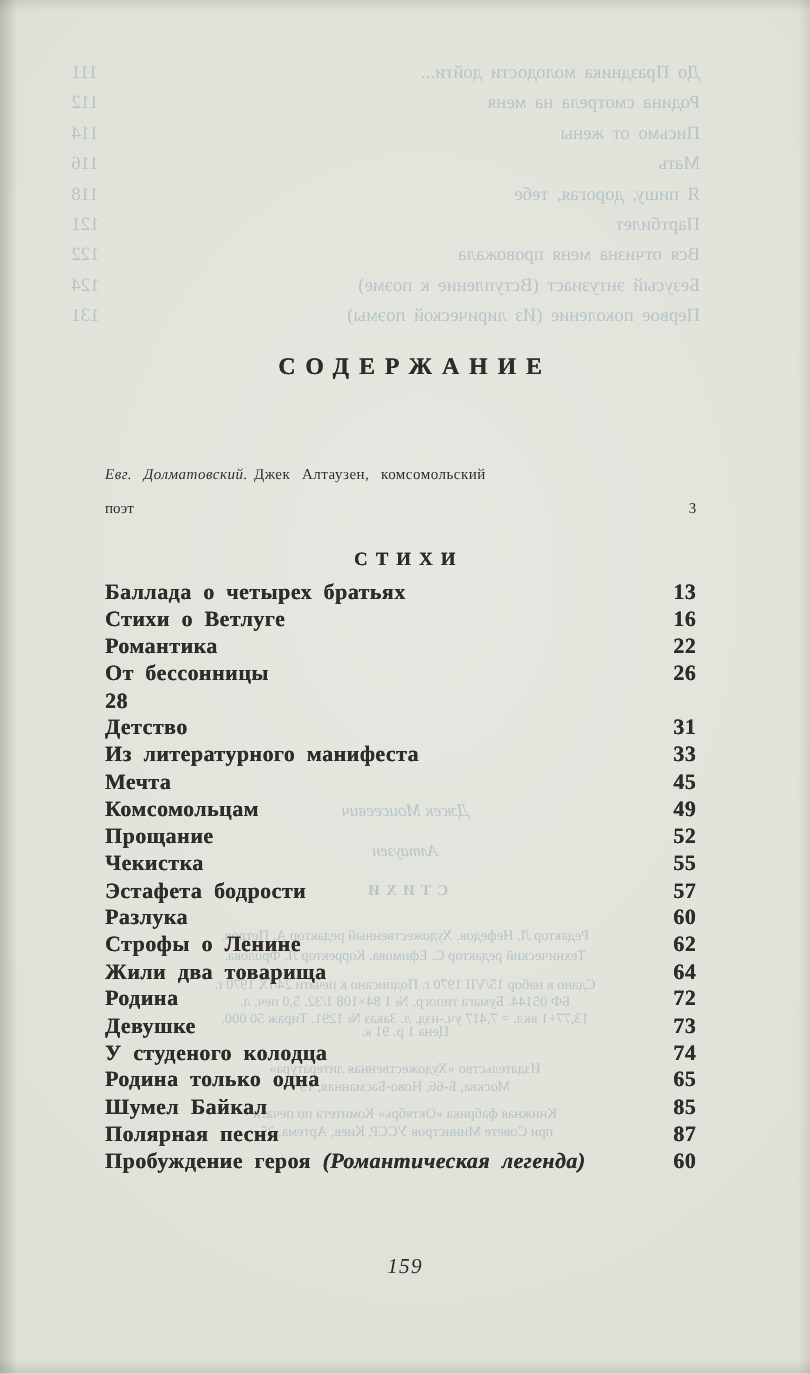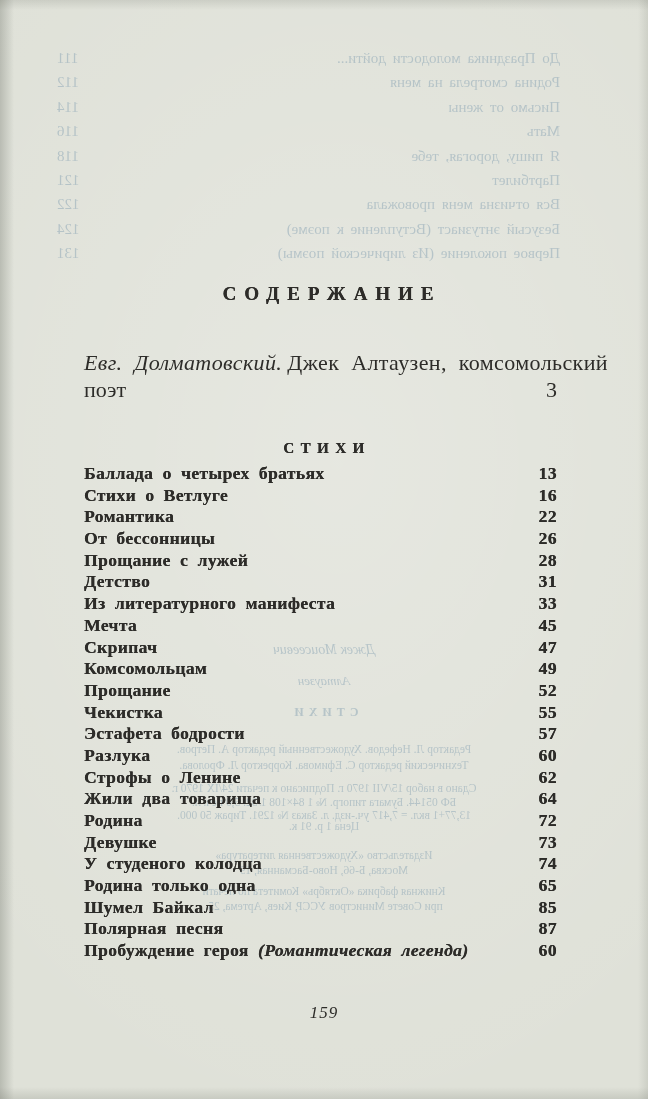--- a/index.html
+++ b/index.html
@@ -39,21 +39,21 @@
   .g3{top:820px;}
   .g4{top:848px;} .g4 .cl{line-height:14.5px;}
   .g5{top:884px;} .g5 .cl{line-height:14.5px;}
   
   .contents-title{
     position:absolute;top:283px;left:0;right:0;margin:0;
     text-align:center;font-size:19px;font-weight:bold;
     letter-spacing:8px;padding-left:16px;
     text-shadow:.2px 0 0 currentColor;
   }
-  .intro{position:absolute;top:349px;left:84px;width:473px;font-size:22px;line-height:27px;}
+  .intro{position:absolute;top:366px;left:84px;width:473px;font-size:12px;line-height:27px;}
   .intro .ital{font-style:italic;margin-right:5px;}
   .intro .l1{word-spacing:6px;letter-spacing:.4px;white-space:nowrap;}
   .intro .l2{display:flex;justify-content:space-between;align-items:baseline;}
   .section-title{
     position:absolute;top:440px;left:0;right:0;margin:0;
     text-align:center;font-size:15px;font-weight:bold;
     letter-spacing:6.5px;padding-left:6px;
     text-shadow:.2px 0 0 currentColor;
   }
   .toc{position:absolute;top:463px;left:84px;width:473px;font-size:17.5px;}
@@ -175,43 +175,38 @@
     <span class="t"><span class="tt">Романтика</span><span class="ti"></span></span>
     <span class="p">22</span>
   </div>
 
   <div class="row">
     <span class="t"><span class="tt">От бессонницы</span><span class="ti"></span></span>
     <span class="p">26</span>
   </div>
 
   <div class="row">
-    <span class="t"><span class="tt">Прощание с лужей</span><span class="ti"></span></span>
     <span class="p">28</span>
   </div>
 
   <div class="row">
     <span class="t"><span class="tt">Детство</span><span class="ti"></span></span>
     <span class="p">31</span>
   </div>
 
   <div class="row">
     <span class="t"><span class="tt">Из литературного манифеста</span><span class="ti"></span></span>
     <span class="p">33</span>
   </div>
 
   <div class="row">
     <span class="t"><span class="tt">Мечта</span><span class="ti"></span></span>
     <span class="p">45</span>
   </div>
 
-  <div class="row">
-    <span class="t"><span class="tt">Скрипач</span><span class="ti"></span></span>
-    <span class="p">47</span>
-  </div>
 
   <div class="row">
     <span class="t"><span class="tt">Комсомольцам</span><span class="ti"></span></span>
     <span class="p">49</span>
   </div>
 
   <div class="row">
     <span class="t"><span class="tt">Прощание</span><span class="ti"></span></span>
     <span class="p">52</span>
   </div>

